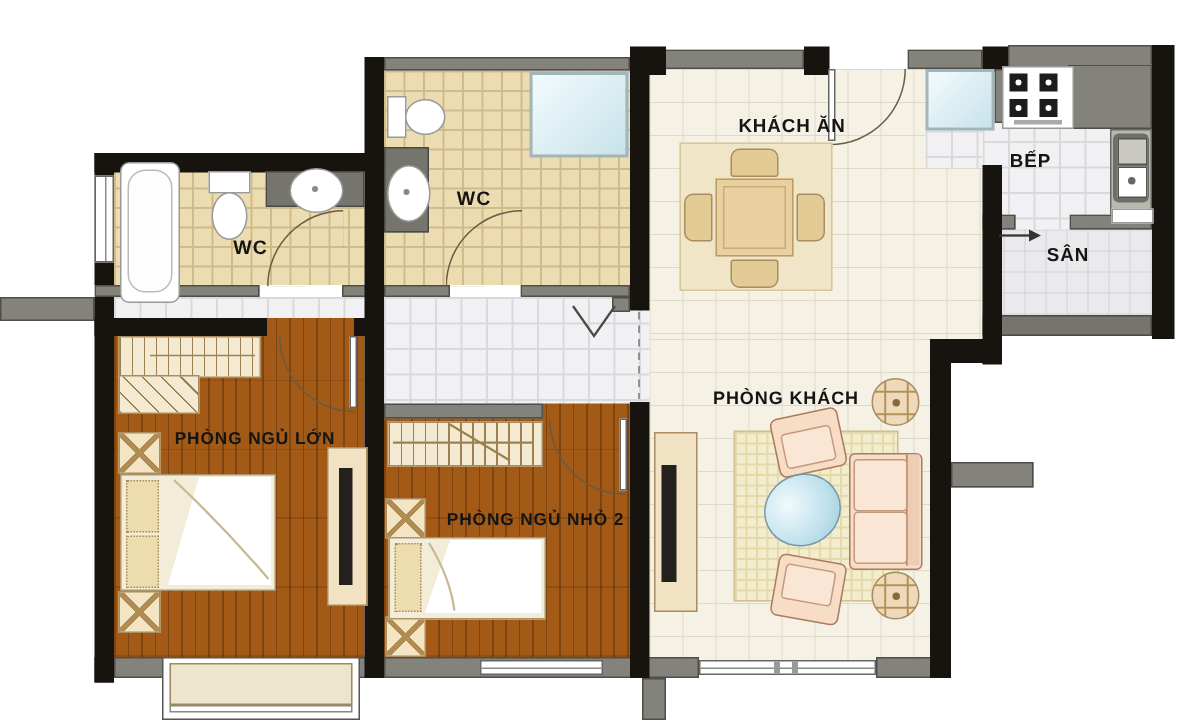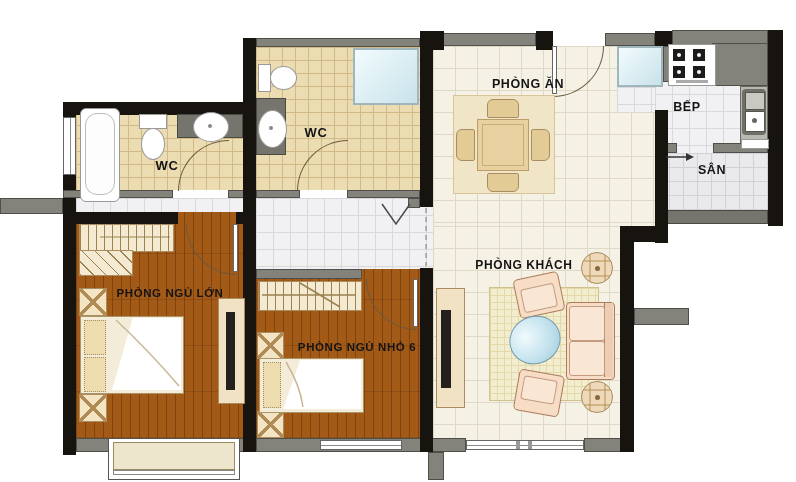--- a/index.html
+++ b/index.html
@@ -224,20 +224,20 @@
     <path d="M666,157 H686" stroke="#333" stroke-width="1.5" fill="none"></path>
     <polygon points="686,153 694,157 686,161" fill="#333"></polygon>
     <path d="M100,237 H170" stroke="#9b8250" stroke-width="1" fill="none"></path>
     <path d="M262,295 H356 M300,283 L340,307" stroke="#9b8250" stroke-width="1.5" fill="none"></path>
     <path d="M116,320 Q150,352 179,386" stroke="#c9b896" stroke-width="1.5" fill="none"></path>
     <path d="M286,362 Q300,385 303,407" stroke="#c9b896" stroke-width="1.5" fill="none"></path>
   </svg>
 
   <div class="lab lab-big" style="left:167px;top:165px;">WC</div>
   <div class="lab lab-big" style="left:316px;top:132px;">WC</div>
-  <div class="lab" style="left:528px;top:84px;font-size:12.5px;">PHÒNG ĂN</div>
+  <div class="lab" style="left:528px;top:84px;font-size:12.5px;">KHÁCH ĂN</div>
   <div class="lab" style="left:687px;top:107px;font-size:12.5px;">BẾP</div>
   <div class="lab" style="left:712px;top:170px;font-size:12.5px;">SÂN</div>
   <div class="lab" style="left:524px;top:265px;font-size:12px;">PHÒNG KHÁCH</div>
   <div class="lab" style="left:170px;top:293px;">PHÒNG NGỦ LỚN</div>
-  <div class="lab" style="left:357px;top:347px;">PHÒNG NGỦ NHỎ 6</div>
+  <div class="lab" style="left:357px;top:347px;">PHÒNG NGỦ NHỎ 2</div>
 
 </div>
 
 </body></html>

